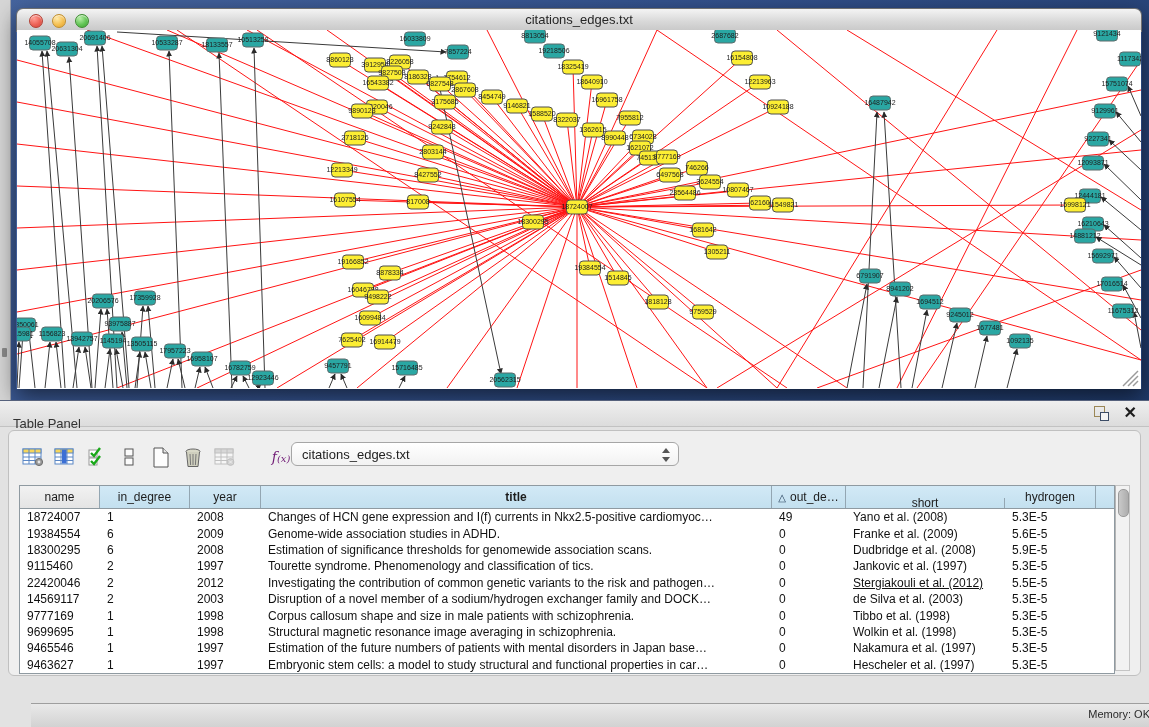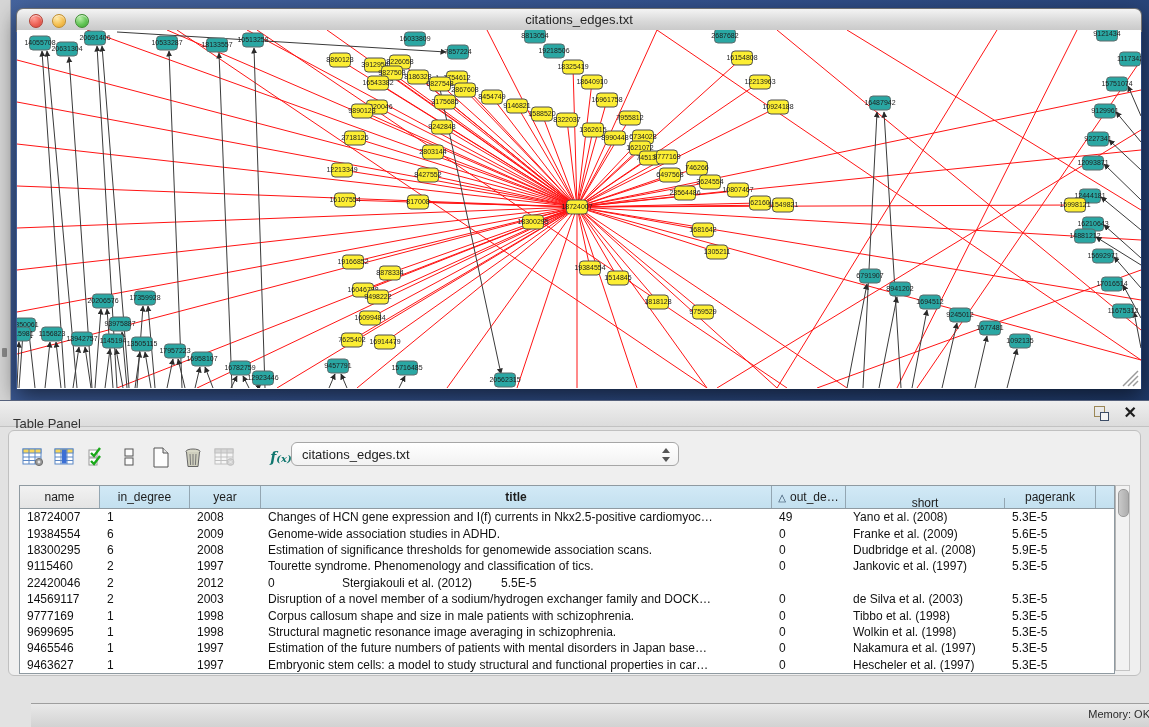--- a/index.html
+++ b/index.html
@@ -34,21 +34,21 @@
   #float-btn .sq1{position:absolute;left:1px;top:1px;width:9px;height:9px;border:1.5px solid #9b8756;}
   #float-btn .sq2{position:absolute;left:7px;top:7px;width:7px;height:7px;border:1.5px solid #3c4c66;background:#f4f4f4;}
   #close-btn{position:absolute;right:12px;top:2px;font-size:16px;font-weight:bold;color:#1d1d1d;cursor:pointer;line-height:20px;}
 
   #tp-inner{position:absolute;left:8px;top:30px;width:1131px;height:244px;background:#efefef;
             border:1px solid #c0c0c0;border-radius:6px;}
   #toolbar{position:absolute;left:0;top:10px;height:32px;width:100%;display:flex;align-items:center;}
   .tbicon{width:24px;height:26px;margin-right:8px;display:flex;align-items:center;justify-content:center;cursor:pointer;}
   .tbicon:first-child{margin-left:12px;}
   .tbicon svg{display:block;}
-  #fx-label{font-family:"DejaVu Serif",serif;font-style:italic;font-weight:bold;font-size:14px;color:#0f766e;margin-left:48px;}
+  #fx-label{font-family:"DejaVu Serif",serif;font-style:italic;font-weight:normal;font-size:14px;color:#701a75;margin-left:48px;}
   #fx-label small{font-size:10px;}
   #network-select{position:absolute;left:282px;top:1px;width:388px;height:24px;background:linear-gradient(#ffffff,#f2f2f2);
                   border:1px solid #a6a6a6;border-radius:6px;font-size:13px;color:#222;
                   display:flex;align-items:center;padding-left:10px;cursor:pointer;box-sizing:border-box;}
   #network-select .arrows{position:absolute;right:7px;top:3px;width:9px;height:18px;}
   #network-select .arrows .up{position:absolute;left:0;top:2px;width:0;height:0;border-left:4.5px solid transparent;border-right:4.5px solid transparent;border-bottom:5px solid #555;}
   #network-select .arrows .dn{position:absolute;left:0;bottom:2px;width:0;height:0;border-left:4.5px solid transparent;border-right:4.5px solid transparent;border-top:5px solid #555;}
 
   #grid{position:absolute;left:10px;top:54px;width:1094px;border:1px solid #8f9aa1;background:#1d4ed8;}
   .hrow{display:flex;height:22px;background:linear-gradient(#d2e9f6,#c3e0ef);border-bottom:1px solid #8f9aa1;}
@@ -797,21 +797,21 @@
             <span>title</span>
           </div>
           <div class="hcell" style="width: 74px;">
             <span class="sort">△</span>
             <span>out_de…</span>
           </div>
           <div class="hcell" style="width: 159px; margin-top: 12px;">
             <span>short</span>
           </div>
           <div class="hcell" style="width: 91px;">
-            <span>pagerank</span>
+            <span>hydrogen</span>
           </div>
         </div>
       <div id="grid-body">
           <div class="trow">
             <div class="tcell" style="width: 80px;">18724007</div>
             <div class="tcell" style="width: 90px;">1</div>
             <div class="tcell" style="width: 71px;">2008</div>
             <div class="tcell" style="width: 511px;">Changes of HCN gene expression and I(f) currents in Nkx2.5-positive cardiomyoc…</div>
             <div class="tcell" style="width: 74px;">49</div>
             <div class="tcell" style="width: 159px;">Yano et al. (2008)</div>
@@ -841,22 +841,23 @@
             <div class="tcell" style="width: 71px;">1997</div>
             <div class="tcell" style="width: 511px;">Tourette syndrome. Phenomenology and classification of tics.</div>
             <div class="tcell" style="width: 74px;">0</div>
             <div class="tcell" style="width: 159px;">Jankovic et al. (1997)</div>
             <div class="tcell" style="width: 91px;">5.3E-5</div>
           </div>
           <div class="trow">
             <div class="tcell" style="width: 80px;">22420046</div>
             <div class="tcell" style="width: 90px;">2</div>
             <div class="tcell" style="width: 71px;">2012</div>
+            <div class="tcell" style="width: 511px;">Investigating the contribution of common genetic variants to the risk and pathogen…</div>
             <div class="tcell" style="width: 74px;">0</div>
-            <div class="tcell" style="width: 159px;">Stergiakouli et al. (2012)</div>
+            <div class="tcell" style="width: 159px; text-decoration: underline;">Stergiakouli et al. (2012)</div>
             <div class="tcell" style="width: 91px;">5.5E-5</div>
           </div>
           <div class="trow">
             <div class="tcell" style="width: 80px;">14569117</div>
             <div class="tcell" style="width: 90px;">2</div>
             <div class="tcell" style="width: 71px;">2003</div>
             <div class="tcell" style="width: 511px;">Disruption of a novel member of a sodium/hydrogen exchanger family and DOCK…</div>
             <div class="tcell" style="width: 74px;">0</div>
             <div class="tcell" style="width: 159px;">de Silva et al. (2003)</div>
             <div class="tcell" style="width: 91px;">5.3E-5</div>

